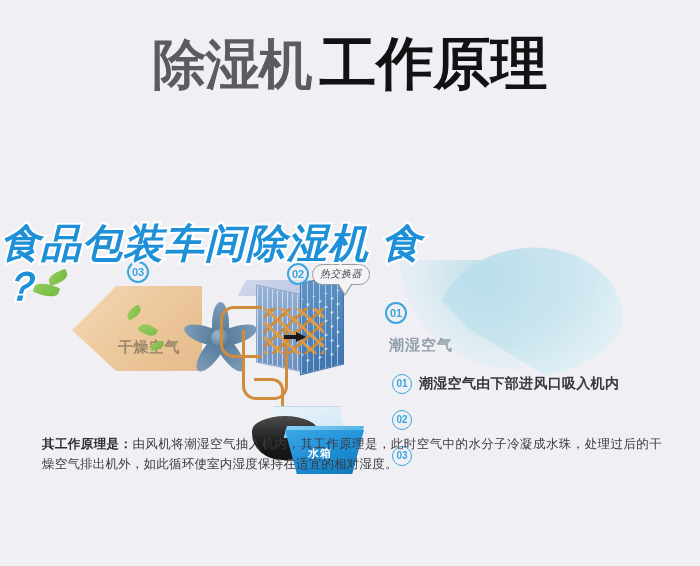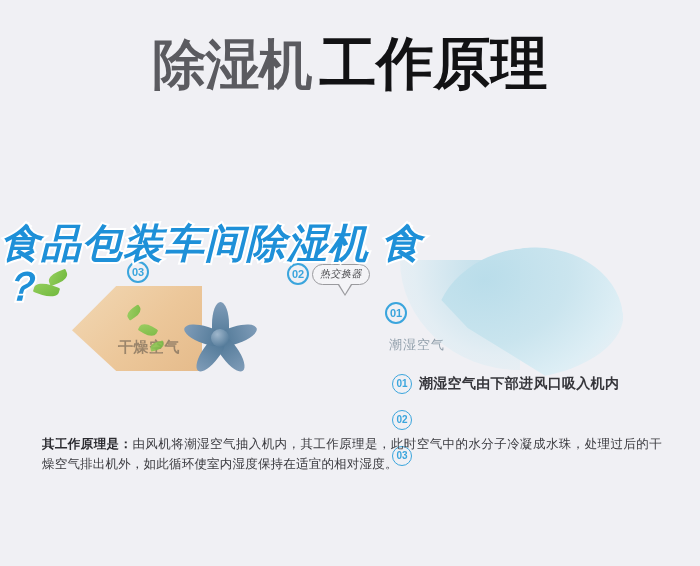--- a/index.html
+++ b/index.html
@@ -318,22 +318,22 @@
     line-height: 18px;
     text-align: center;
     background: rgba(240,240,244,.6);
   }
   .step-circle.s-diagram-03 { left: 127px; top: 141px; }
   .step-circle.s-diagram-02 { left: 287px; top: 143px; }
   .step-circle.s-diagram-01 { left: 385px; top: 182px; }
 
   .air-label {
     position: absolute;
-    font-size: 13px;
-    font-weight: 400;
+    font-size: 15px;
+    font-weight: 700;
     letter-spacing: 1px;
     text-align: right;
   }
   .air-label.humid {
     left: 389px; top: 216px;
     color: #7a8b99;
     opacity: .8;
   }
 
   
@@ -435,20 +435,39 @@
 
     <div class="fan">
       <div class="blade b1"></div>
       <div class="blade b2"></div>
       <div class="blade b3"></div>
       <div class="blade b4"></div>
       <div class="blade b5"></div>
       <div class="fan-hub"></div>
     </div>
 
+    <div class="machine">
+      <div class="mach-top"></div>
+      <div class="coil-front"></div>
+      <div class="coil-side"></div>
+      <div class="coil-dots"></div>
+
+      <div class="pipe p1"></div>
+      <div class="pipe p2"></div>
+      <div class="pipe p3"></div>
+      <div class="coil-tangle"></div>
+      <div class="arrow-bar"></div>
+      <div class="arrow-black"></div>
+
+      <div class="tray"></div>
+      <div class="compressor"></div>
+      <div class="tank-lid"></div>
+      <div class="tank"></div>
+      <div class="tank-label">水箱</div>
+    </div>
 
     <div class="callout">热交换器</div>
 
     <div class="step-circle s-diagram-03">03</div>
     <div class="step-circle s-diagram-02">02</div>
     <div class="step-circle s-diagram-01">01</div>
 
     <div class="air-label humid">潮湿空气</div>
 
     <div class="legend">

